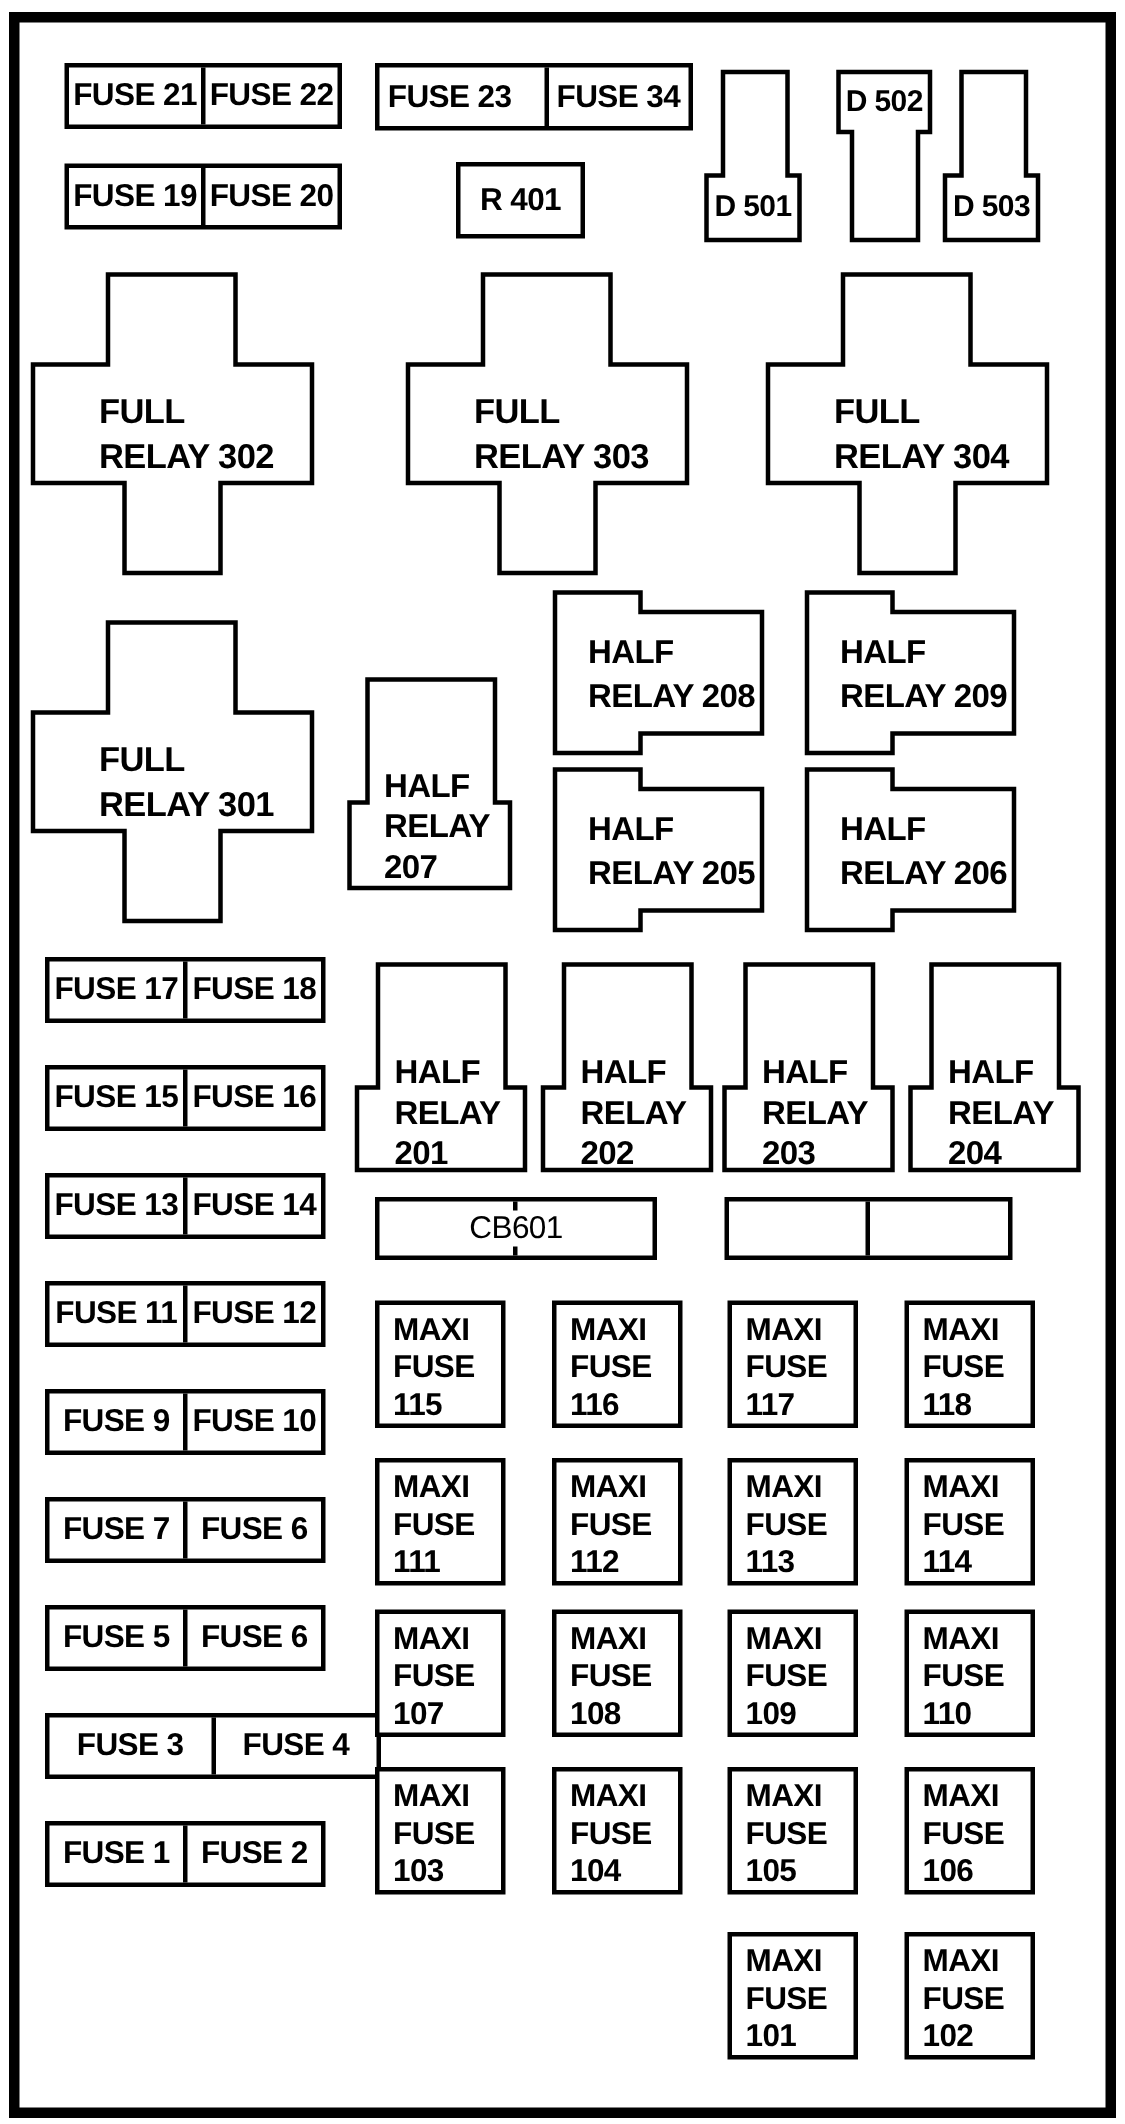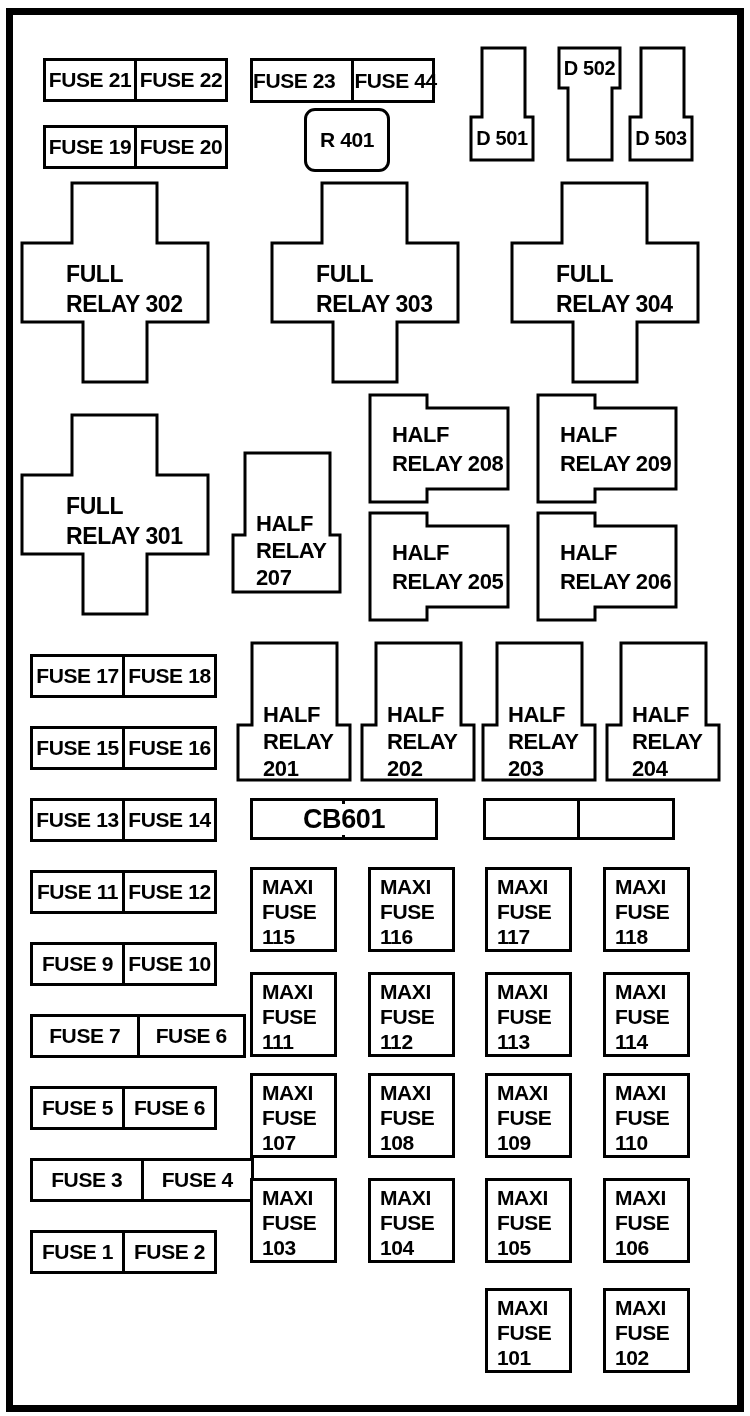--- a/index.html
+++ b/index.html
@@ -1,50 +1,50 @@
 <!DOCTYPE html>
 <html><head>
 <meta charset="utf-8">
 <style>
   html,body{margin:0;padding:0;background:#ffffff;}
   body{width:750px;height:1416px;position:relative;overflow:hidden;
        font-family:"Liberation Sans","DejaVu Sans",sans-serif;color:#000;}
   .box{position:absolute;border:3px solid #000;box-sizing:border-box;background:#fff;}
   .shape{position:absolute;}
   .shape svg{position:absolute;left:0;top:0;overflow:visible;display:block;}
-  .pair{display:flex;margin-top:16px;}
+  .pair{display:flex;}
   .pair .cell{flex:1;display:flex;align-items:center;justify-content:center;
               font-weight:bold;font-size:21px;letter-spacing:-0.4px;white-space:nowrap;}
   .pair .cell + .cell{border-left:3px solid #000;}
   .slbl{position:absolute;white-space:pre-line;font-weight:bold;color:#000;letter-spacing:-0.4px;}
   .center{display:flex;align-items:center;justify-content:center;text-align:center;}
   .cb-divider{position:absolute;left:50%;top:0;bottom:0;width:3px;margin-left:-2px;background:#000;}
   .cb-label-wrap{position:absolute;left:0;top:0;right:0;bottom:0;}
-  .cb-label{background:#fff;padding:0 5px;font-weight:bold;font-size:27px;letter-spacing:-0.4px;position:relative;}
+  .cb-label{background:#fff;padding:0 5px;font-weight:normal;font-size:21px;letter-spacing:-0.4px;position:relative;}
   .frame{position:absolute;border:7px solid #000;box-sizing:border-box;background:transparent;}
 </style>
 </head>
 <body>
 
 <div class="frame" style="left:6px;top:8px;width:738px;height:1404px;"></div>
 
 <div class="box pair" style="left:43px;top:42px;width:185px;height:44px;">
   <div class="cell">FUSE 21</div>
   <div class="cell">FUSE 22</div>
 </div>
 <div class="box pair" style="left:43px;top:109px;width:185px;height:44px;">
   <div class="cell">FUSE 19</div>
   <div class="cell">FUSE 20</div>
 </div>
-<div class="box pair" style="left:250px;top:42px;width:185px;height:45px;gap:16px;">
+<div class="box pair" style="left:250px;top:42px;width:212px;height:45px;gap:16px;">
   <div class="cell">FUSE 23</div>
-  <div class="cell">FUSE 44</div>
-</div>
-
-<div class="box center" style="left:304px;top:108px;width:86px;height:64px;border-radius:11px;">
+  <div class="cell">FUSE 34</div>
+</div>
+
+<div class="box center" style="left:304px;top:108px;width:86px;height:51px;">
   <span style="font-weight:bold;font-size:21px;letter-spacing:-0.4px;">R 401</span>
 </div>
 
 <div class="shape" style="left:471px;top:48px;width:62px;height:112px;">
   <svg width="62" height="112">
     <polygon points="11,0 54,0 54,69 62,69 62,112 0,112 0,69 11,69" fill="#fff" stroke="#000" stroke-width="3"></polygon>
   </svg>
   <div class="slbl center" style="left:0;top:69px;width:62px;height:43px;font-size:20px;">D 501</div>
 </div>
 <div class="shape" style="left:559px;top:48px;width:61px;height:112px;">
@@ -173,21 +173,21 @@
   <div class="cell">FUSE 14</div>
 </div>
 <div class="box pair" style="left:30px;top:854px;width:187px;height:44px;">
   <div class="cell">FUSE 11</div>
   <div class="cell">FUSE 12</div>
 </div>
 <div class="box pair" style="left:30px;top:926px;width:187px;height:44px;">
   <div class="cell">FUSE 9</div>
   <div class="cell">FUSE 10</div>
 </div>
-<div class="box pair" style="left:30px;top:998px;width:216px;height:44px;">
+<div class="box pair" style="left:30px;top:998px;width:187px;height:44px;">
   <div class="cell">FUSE 7</div>
   <div class="cell">FUSE 6</div>
 </div>
 <div class="box pair" style="left:30px;top:1070px;width:187px;height:44px;">
   <div class="cell">FUSE 5</div>
   <div class="cell">FUSE 6</div>
 </div>
 <div class="box pair" style="left:30px;top:1142px;width:224px;height:44px;">
   <div class="cell">FUSE 3</div>
   <div class="cell">FUSE 4</div>

